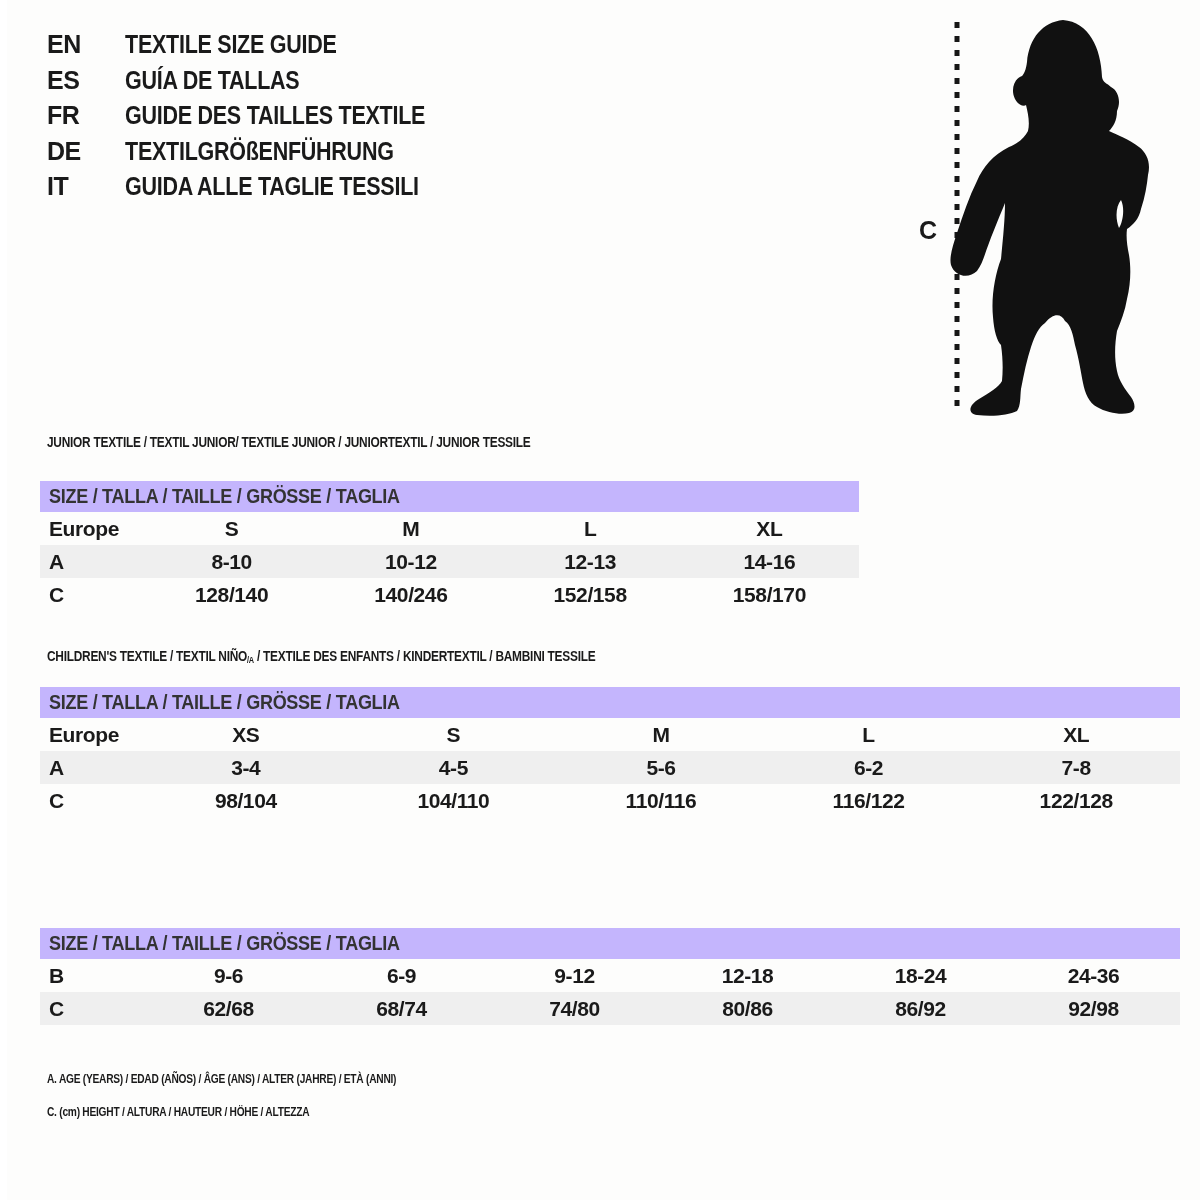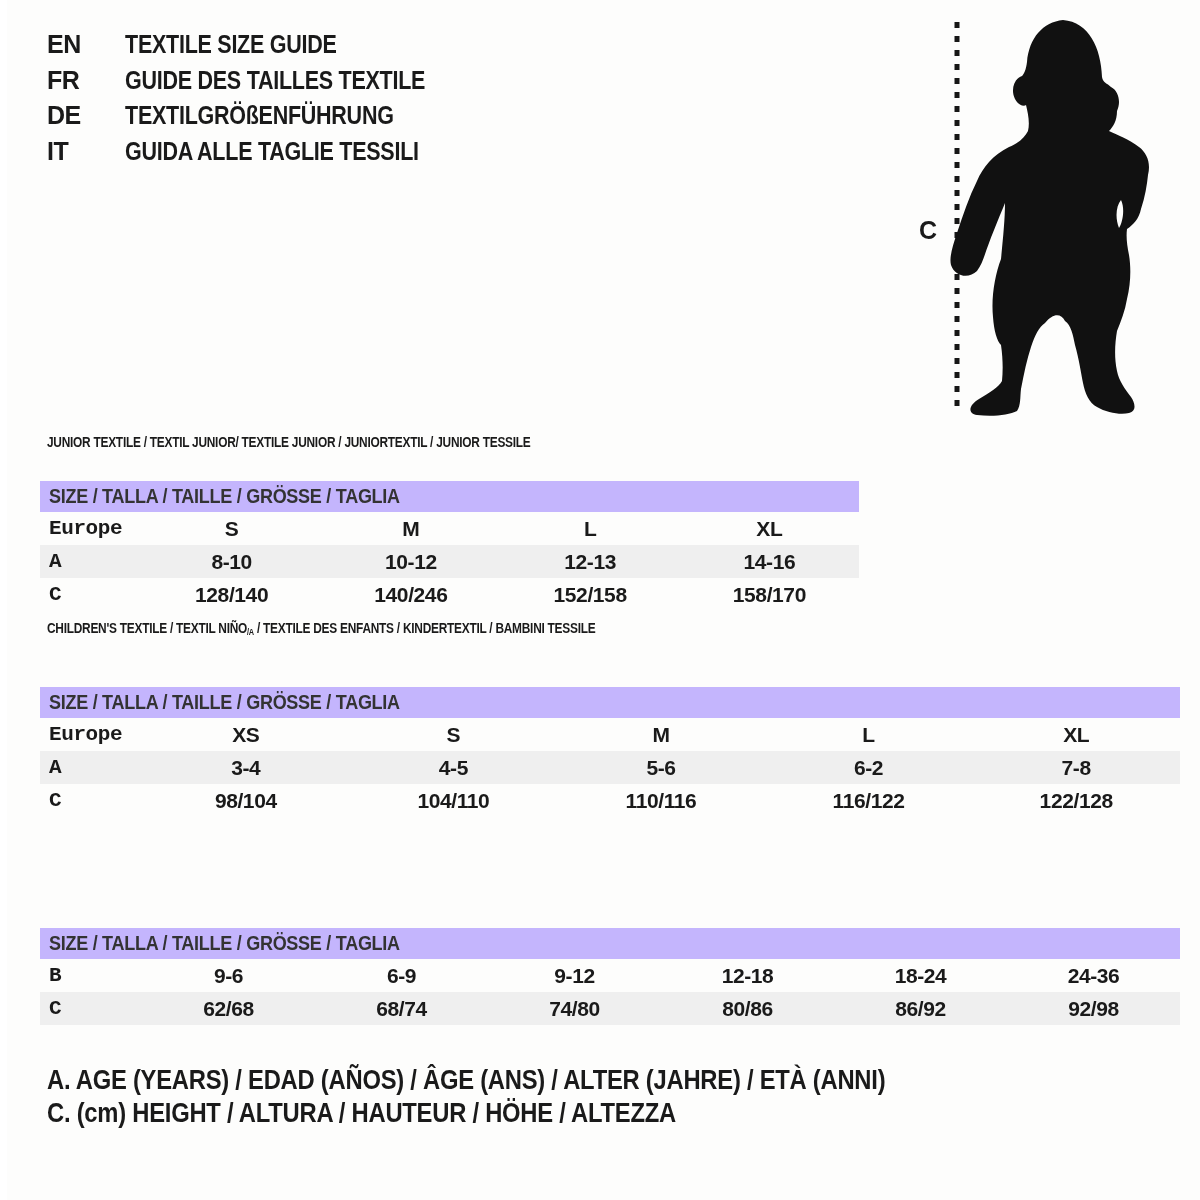--- a/index.html
+++ b/index.html
@@ -43,35 +43,39 @@
   .size-bar {
     background: #c4b5fd;
     height: 31px;
     line-height: 31px;
     padding-left: 9px;
     font-size: 20px;
     color: #333333;
   }
   .trow { display: flex; height: 33px; align-items: center; font-size: 21px; letter-spacing: -0.4px; }
   .trow.alt { background: #efefef; }
-  .c0 { width: 102px; padding-left: 9px; font-family: Liberation Mono, monospace; }
+  .c0 { width: 102px; padding-left: 9px; }
   .cell { flex: 1 1 0; text-align: center; }
 
   
-  .legend-line { height: 33px; line-height: 33px; font-size: 28px; }
+  .legend-line { height: 33px; line-height: 33px; font-size: 12px; }
 </style>
 </head>
 <body>
 
 <div class="page">
 
   <div class="abs langs">
     <div class="lang-row">
       <span class="lang-code">EN</span>
       <span class="condense">TEXTILE SIZE GUIDE</span>
+    </div>
+    <div class="lang-row">
+      <span class="lang-code">ES</span>
+      <span class="condense">GUÍA DE TALLAS</span>
     </div>
     <div class="lang-row">
       <span class="lang-code">FR</span>
       <span class="condense">GUIDE DES TAILLES TEXTILE</span>
     </div>
     <div class="lang-row">
       <span class="lang-code">DE</span>
       <span class="condense">TEXTILGRÖßENFÜHRUNG</span>
     </div>
     <div class="lang-row">
@@ -156,21 +160,21 @@
     </div>
     <div class="trow">
       <span class="c0">C</span>
       <span class="cell">128/140</span>
       <span class="cell">140/246</span>
       <span class="cell">152/158</span>
       <span class="cell">158/170</span>
     </div>
   </div>
 
-  <div class="abs section-title" style="left:40px; top:620px;">
+  <div class="abs section-title" style="left:40px; top:648px;">
     <span class="condense" style="transform:scaleX(0.85);"><span>CHILDREN'S TEXTILE / TEXTIL NIÑO</span><span class="sub-a">/A</span><span> / TEXTILE DES ENFANTS / KINDERTEXTIL / BAMBINI TESSILE</span></span>
   </div>
   <div class="abs sg-table" style="left:33px; top:687px; width:1140px;">
     <div class="size-bar">
       <span class="condense" style="transform:scaleX(0.9);">SIZE / TALLA / TAILLE / GRÖSSE / TAGLIA</span>
     </div>
     <div class="trow">
       <span class="c0">Europe</span>
       <span class="cell">XS</span>
       <span class="cell">S</span>

